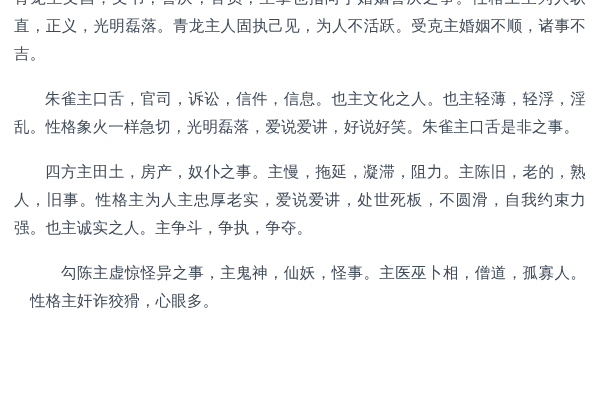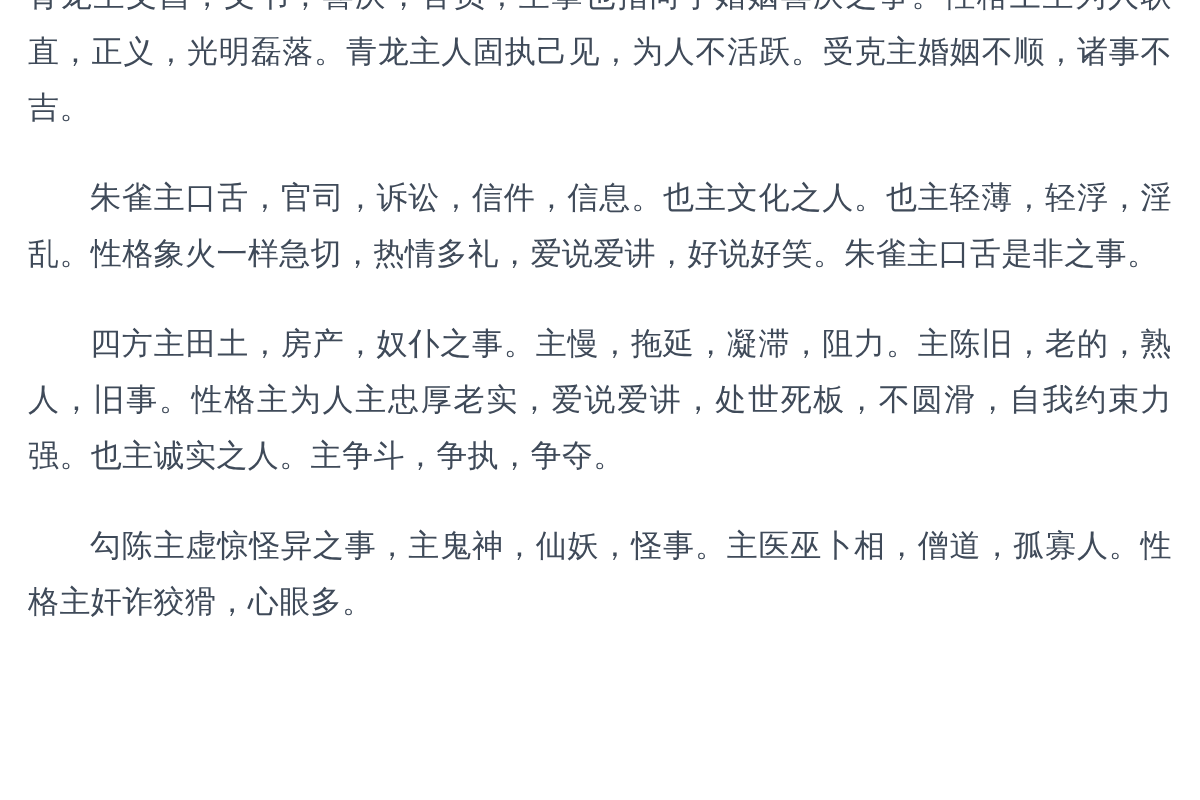--- a/index.html
+++ b/index.html
@@ -36,25 +36,26 @@
   }
   p.para.indent {
     text-indent: 2em;
   }
   
   p.para.clipped-top {
     margin-top: -16px;
   }
   p.para.last {
     margin-bottom: 0;
+    margin-left: 16px;
   }
 </style>
 </head>
 <body>
 
 <div class="page">
   <div class="doc-body">
     <p class="para clipped-top">青龙主文昌，文书，喜庆，官员，主掌也指向于婚姻喜庆之事。性格上主为人耿直，正义，光明磊落。青龙主人固执己见，为人不活跃。受克主婚姻不顺，诸事不吉。</p>
-    <p class="para indent">朱雀主口舌，官司，诉讼，信件，信息。也主文化之人。也主轻薄，轻浮，淫乱。性格象火一样急切，热情多礼，爱说爱讲，好说好笑。朱雀主口舌是非之事。</p>
+    <p class="para indent">朱雀主口舌，官司，诉讼，信件，信息。也主文化之人。也主轻薄，轻浮，淫乱。性格象火一样急切，光明磊落，爱说爱讲，好说好笑。朱雀主口舌是非之事。</p>
     <p class="para indent">四方主田土，房产，奴仆之事。主慢，拖延，凝滞，阻力。主陈旧，老的，熟人，旧事。性格主为人主忠厚老实，爱说爱讲，处世死板，不圆滑，自我约束力强。也主诚实之人。主争斗，争执，争夺。</p>
     <p class="para indent last">勾陈主虚惊怪异之事，主鬼神，仙妖，怪事。主医巫卜相，僧道，孤寡人。性格主奸诈狡猾，心眼多。</p>
   </div>
 </div>
 
 </body></html>

